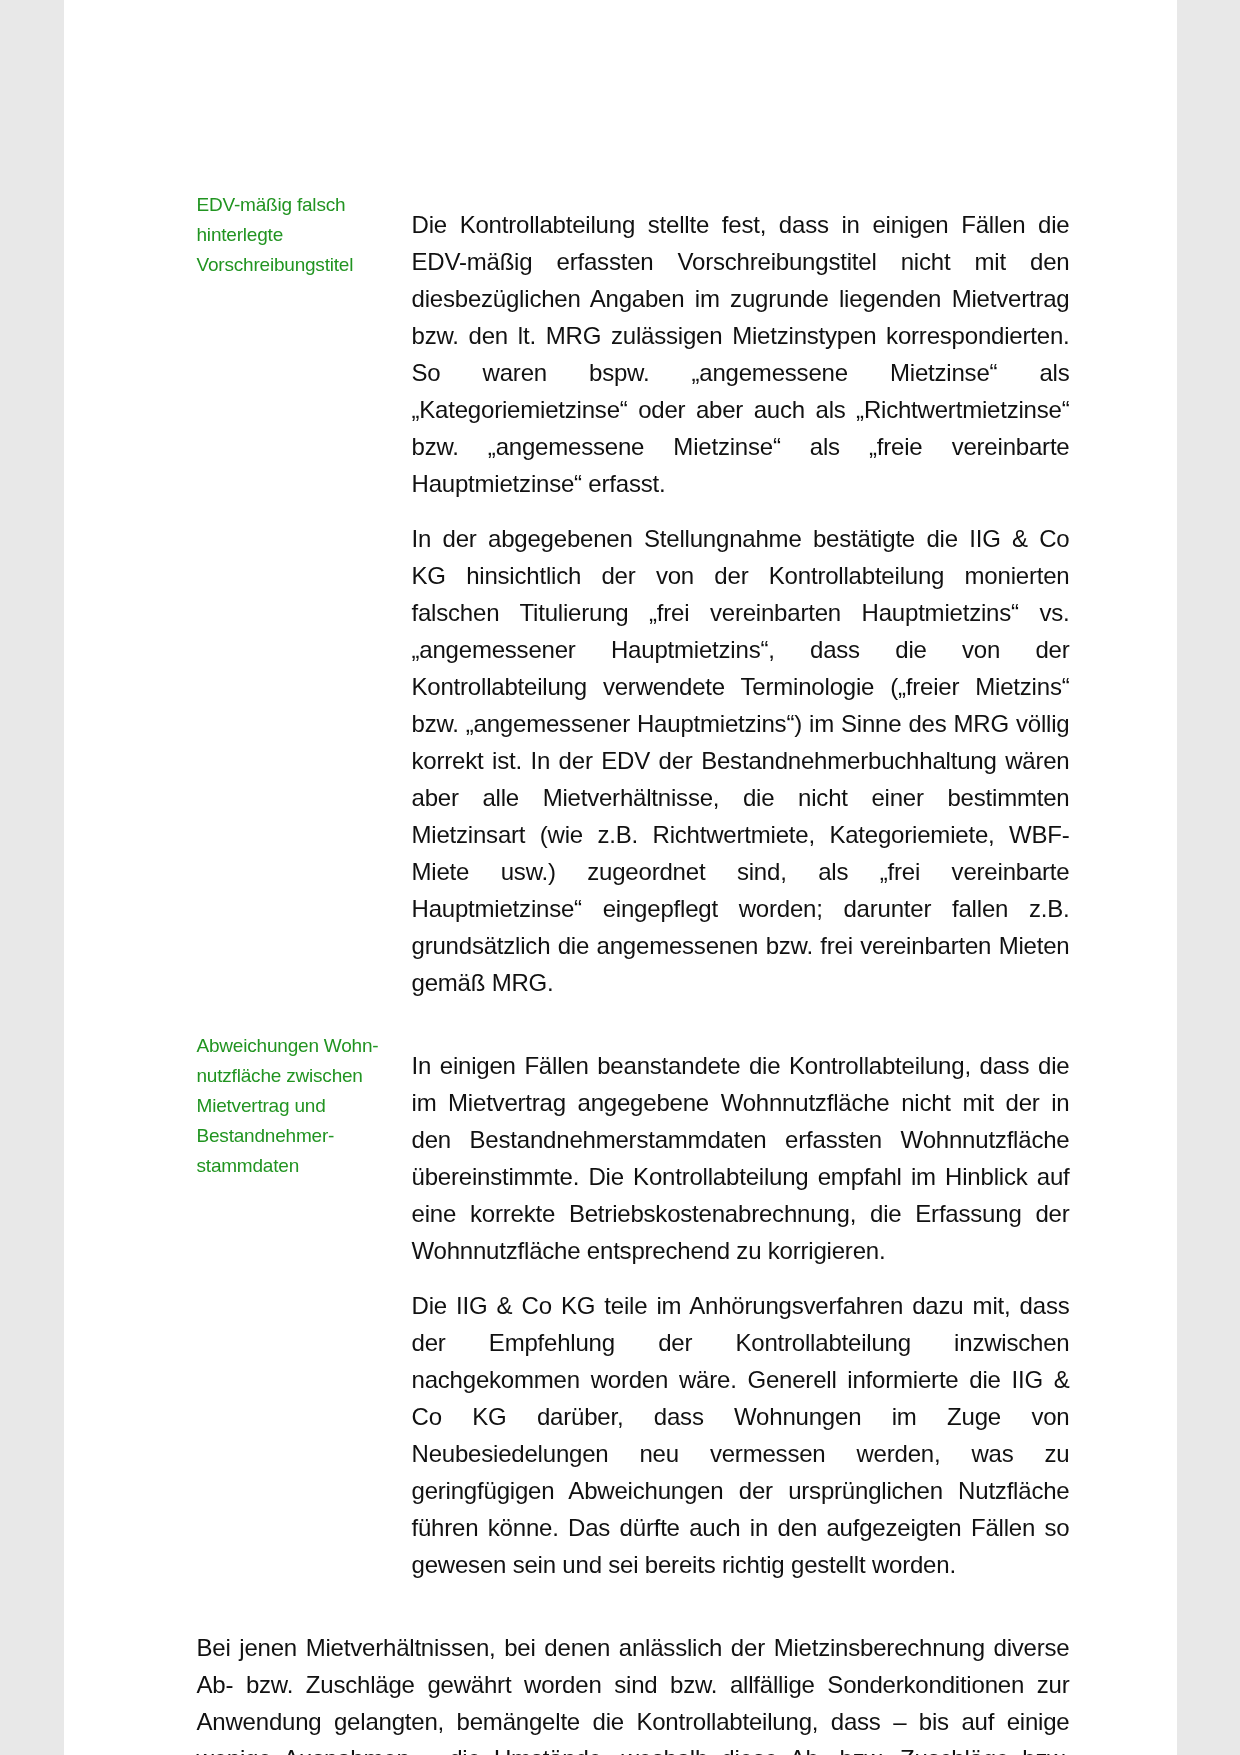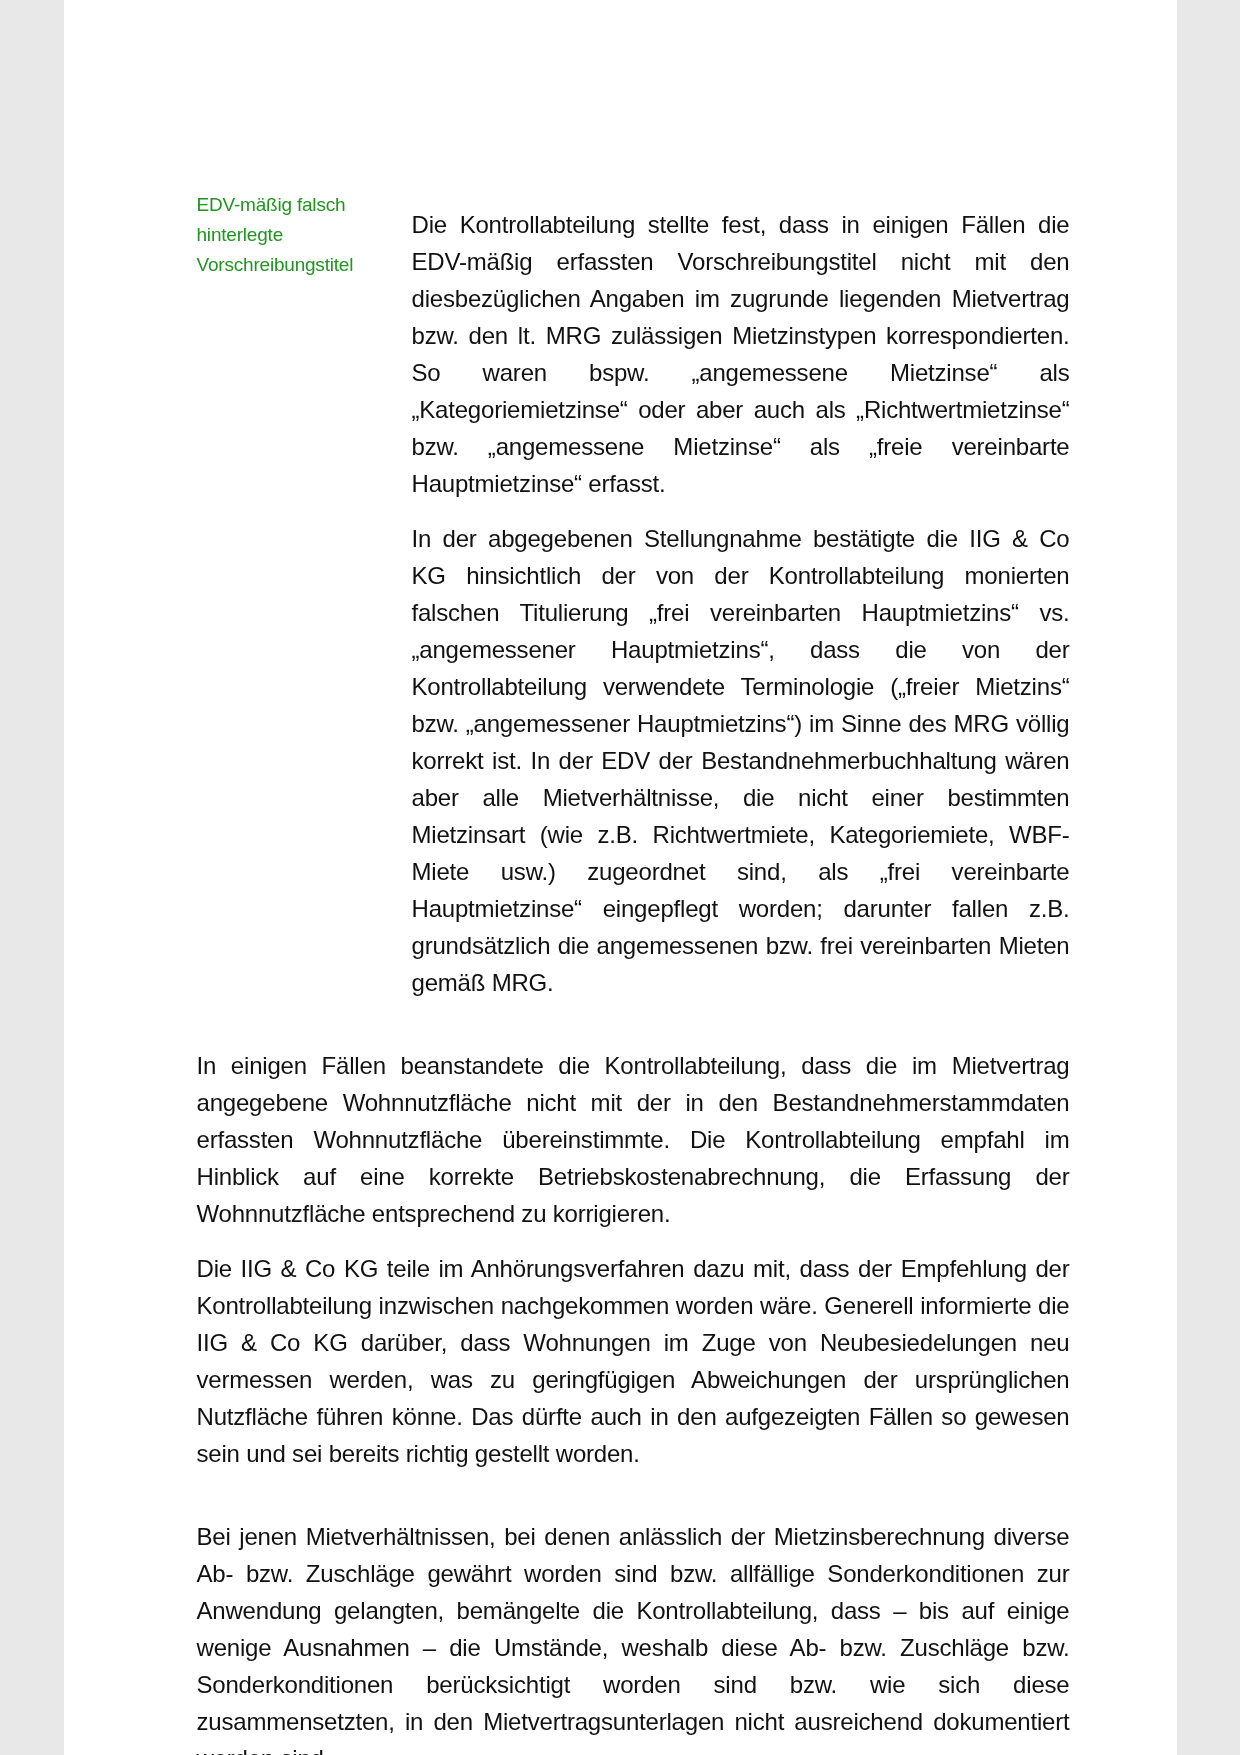--- a/index.html
+++ b/index.html
@@ -72,20 +72,27 @@
           <div>EDV-mäßig falsch</div>
           <div>hinterlegte</div>
           <div>Vorschreibungstitel</div>
         </div>
         <div class="section-body">
           <p>Die Kontrollabteilung stellte fest, dass in einigen Fällen die EDV-mäßig erfassten Vorschreibungstitel nicht mit den diesbezüglichen Angaben im zugrunde liegenden Mietvertrag bzw. den lt. MRG zulässigen Mietzinstypen korrespondierten. So waren bspw. „angemessene Mietzinse“ als „Kategoriemietzinse“ oder aber auch als „Richtwertmietzinse“ bzw. „angemessene Mietzinse“ als „freie vereinbarte Hauptmietzinse“ erfasst.</p>
           <p>In der abgegebenen Stellungnahme bestätigte die IIG &amp; Co KG hinsichtlich der von der Kontrollabteilung monierten falschen Titulierung „frei vereinbarten Hauptmietzins“ vs. „angemessener Hauptmietzins“, dass die von der Kontrollabteilung verwendete Terminologie („freier Mietzins“ bzw. „angemessener Hauptmietzins“) im Sinne des MRG völlig korrekt ist. In der EDV der Bestandnehmerbuchhaltung wären aber alle Mietverhältnisse, die nicht einer bestimmten Mietzinsart (wie z.B. Richtwertmiete, Kategoriemiete, WBF-Miete usw.) zugeordnet sind, als „frei vereinbarte Hauptmietzinse“ eingepflegt worden; darunter fallen z.B. grundsätzlich die angemessenen bzw. frei vereinbarten Mieten gemäß MRG.</p>
         </div>
       </div>
       <div class="section">
+        <div class="margin-heading">
+          <div>Abweichungen Wohn-</div>
+          <div>nutzfläche zwischen</div>
+          <div>Mietvertrag und</div>
+          <div>Bestandnehmer-</div>
+          <div>stammdaten</div>
+        </div>
         <div class="section-body">
           <p>In einigen Fällen beanstandete die Kontrollabteilung, dass die im Mietvertrag angegebene Wohnnutzfläche nicht mit der in den Bestandnehmerstammdaten erfassten Wohnnutzfläche übereinstimmte. Die Kontrollabteilung empfahl im Hinblick auf eine korrekte Betriebskostenabrechnung, die Erfassung der Wohnnutzfläche entsprechend zu korrigieren.</p>
           <p>Die IIG &amp; Co KG teile im Anhörungsverfahren dazu mit, dass der Empfehlung der Kontrollabteilung inzwischen nachgekommen worden wäre. Generell informierte die IIG &amp; Co KG darüber, dass Wohnungen im Zuge von Neubesiedelungen neu vermessen werden, was zu geringfügigen Abweichungen der ursprünglichen Nutzfläche führen könne. Das dürfte auch in den aufgezeigten Fällen so gewesen sein und sei bereits richtig gestellt worden.</p>
         </div>
       </div>
       <div class="section">
         <div class="section-body">
           <p>Bei jenen Mietverhältnissen, bei denen anlässlich der Mietzinsberechnung diverse Ab- bzw. Zuschläge gewährt worden sind bzw. allfällige Sonderkonditionen zur Anwendung gelangten, bemängelte die Kontrollabteilung, dass – bis auf einige wenige Ausnahmen – die Umstände, weshalb diese Ab- bzw. Zuschläge bzw. Sonderkonditionen berücksichtigt worden sind bzw. wie sich diese zusammensetzten, in den Mietvertragsunterlagen nicht ausreichend dokumentiert worden sind.</p>
         </div>
       </div>

